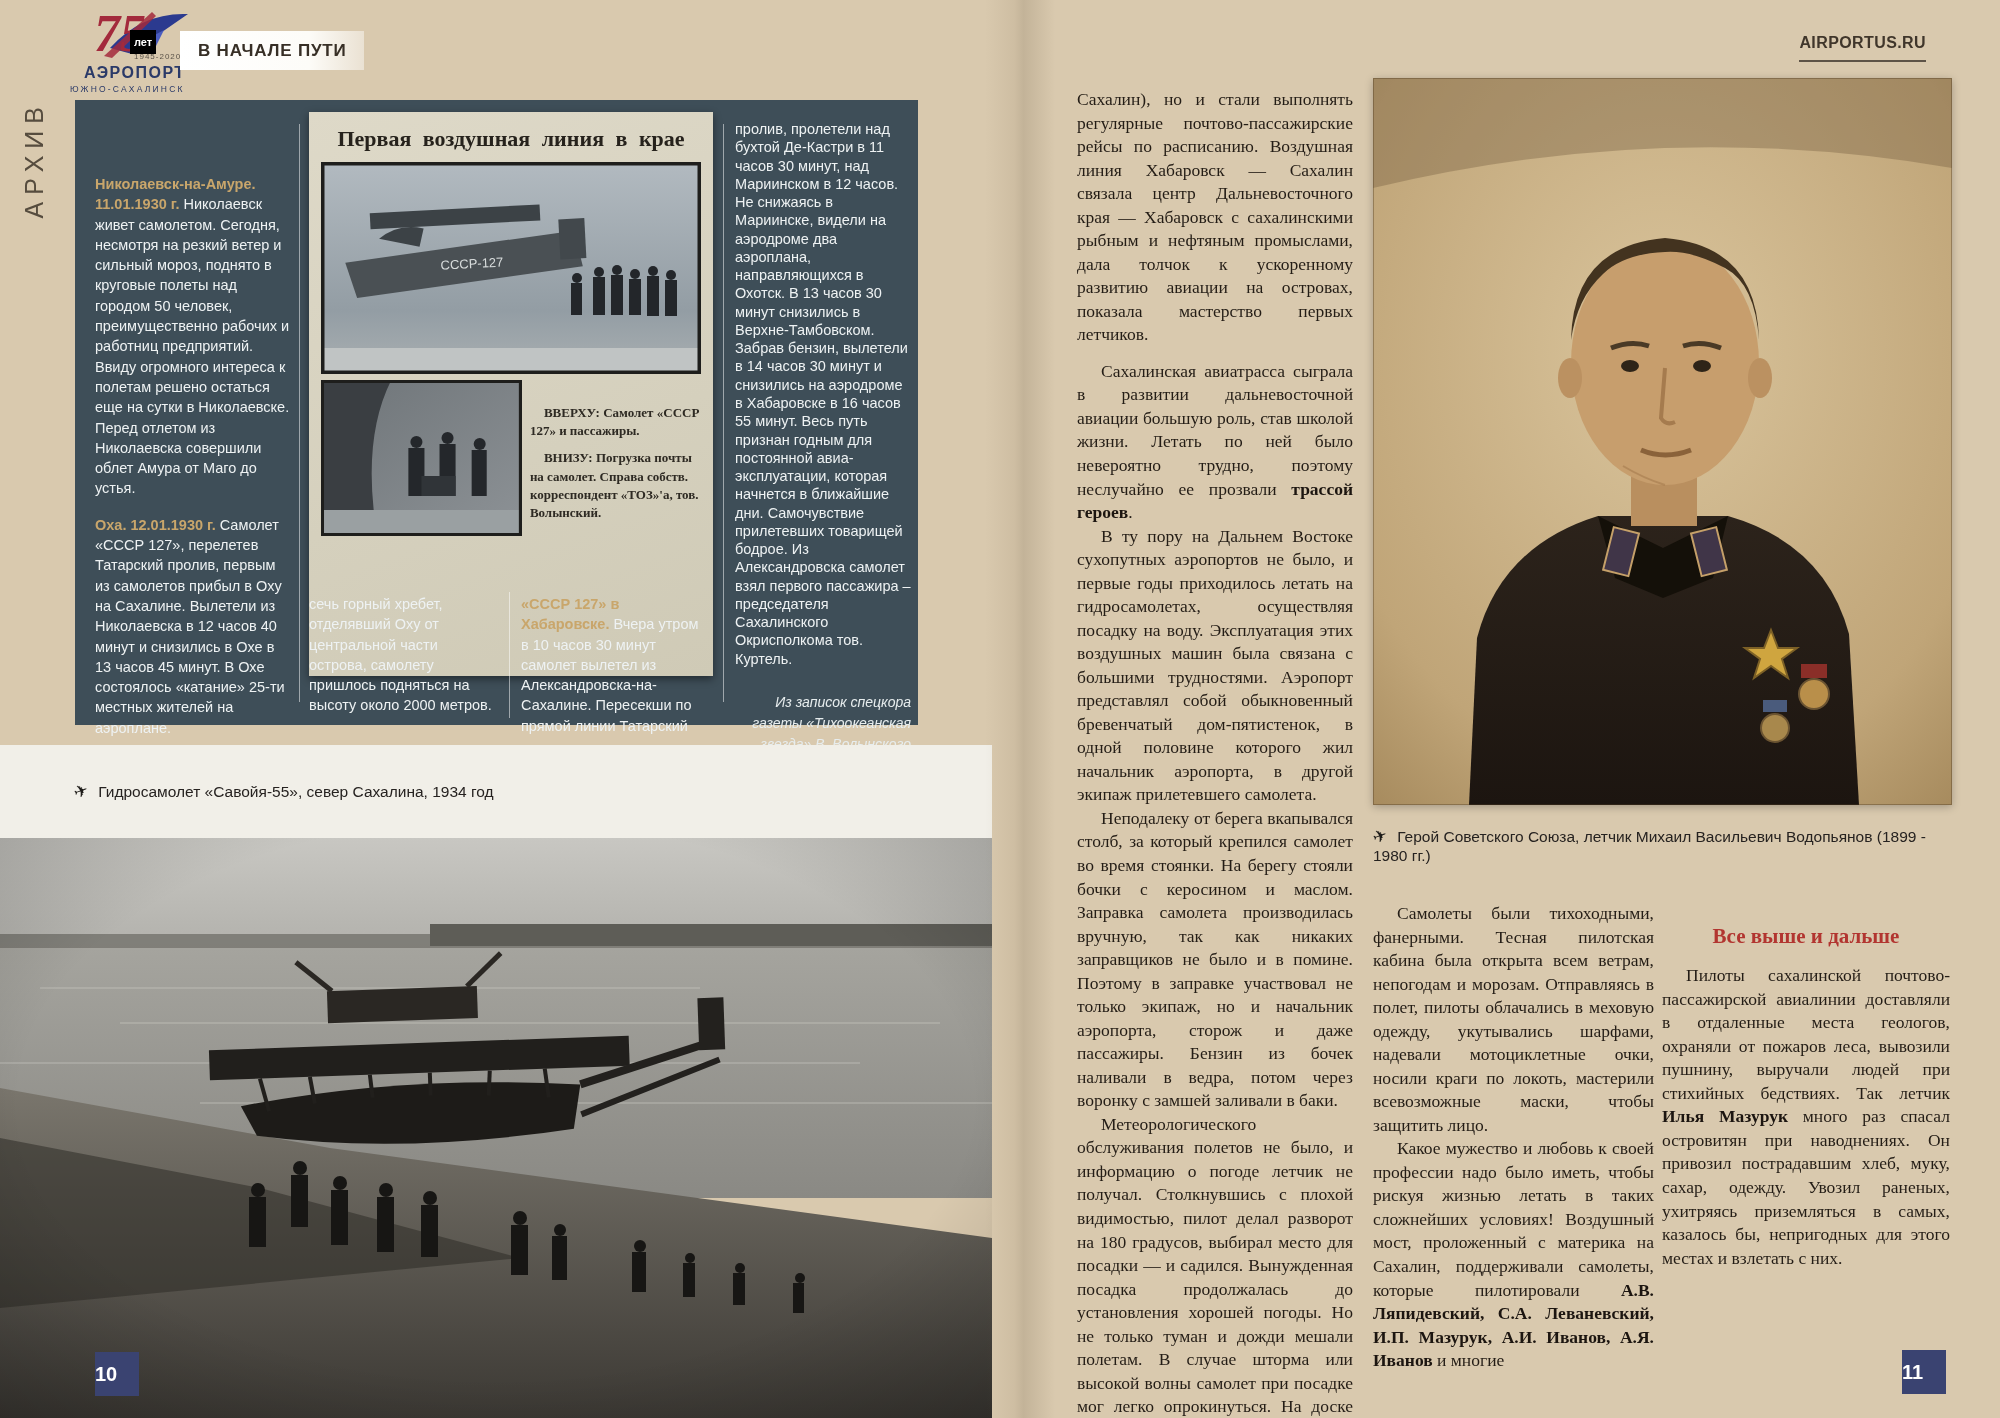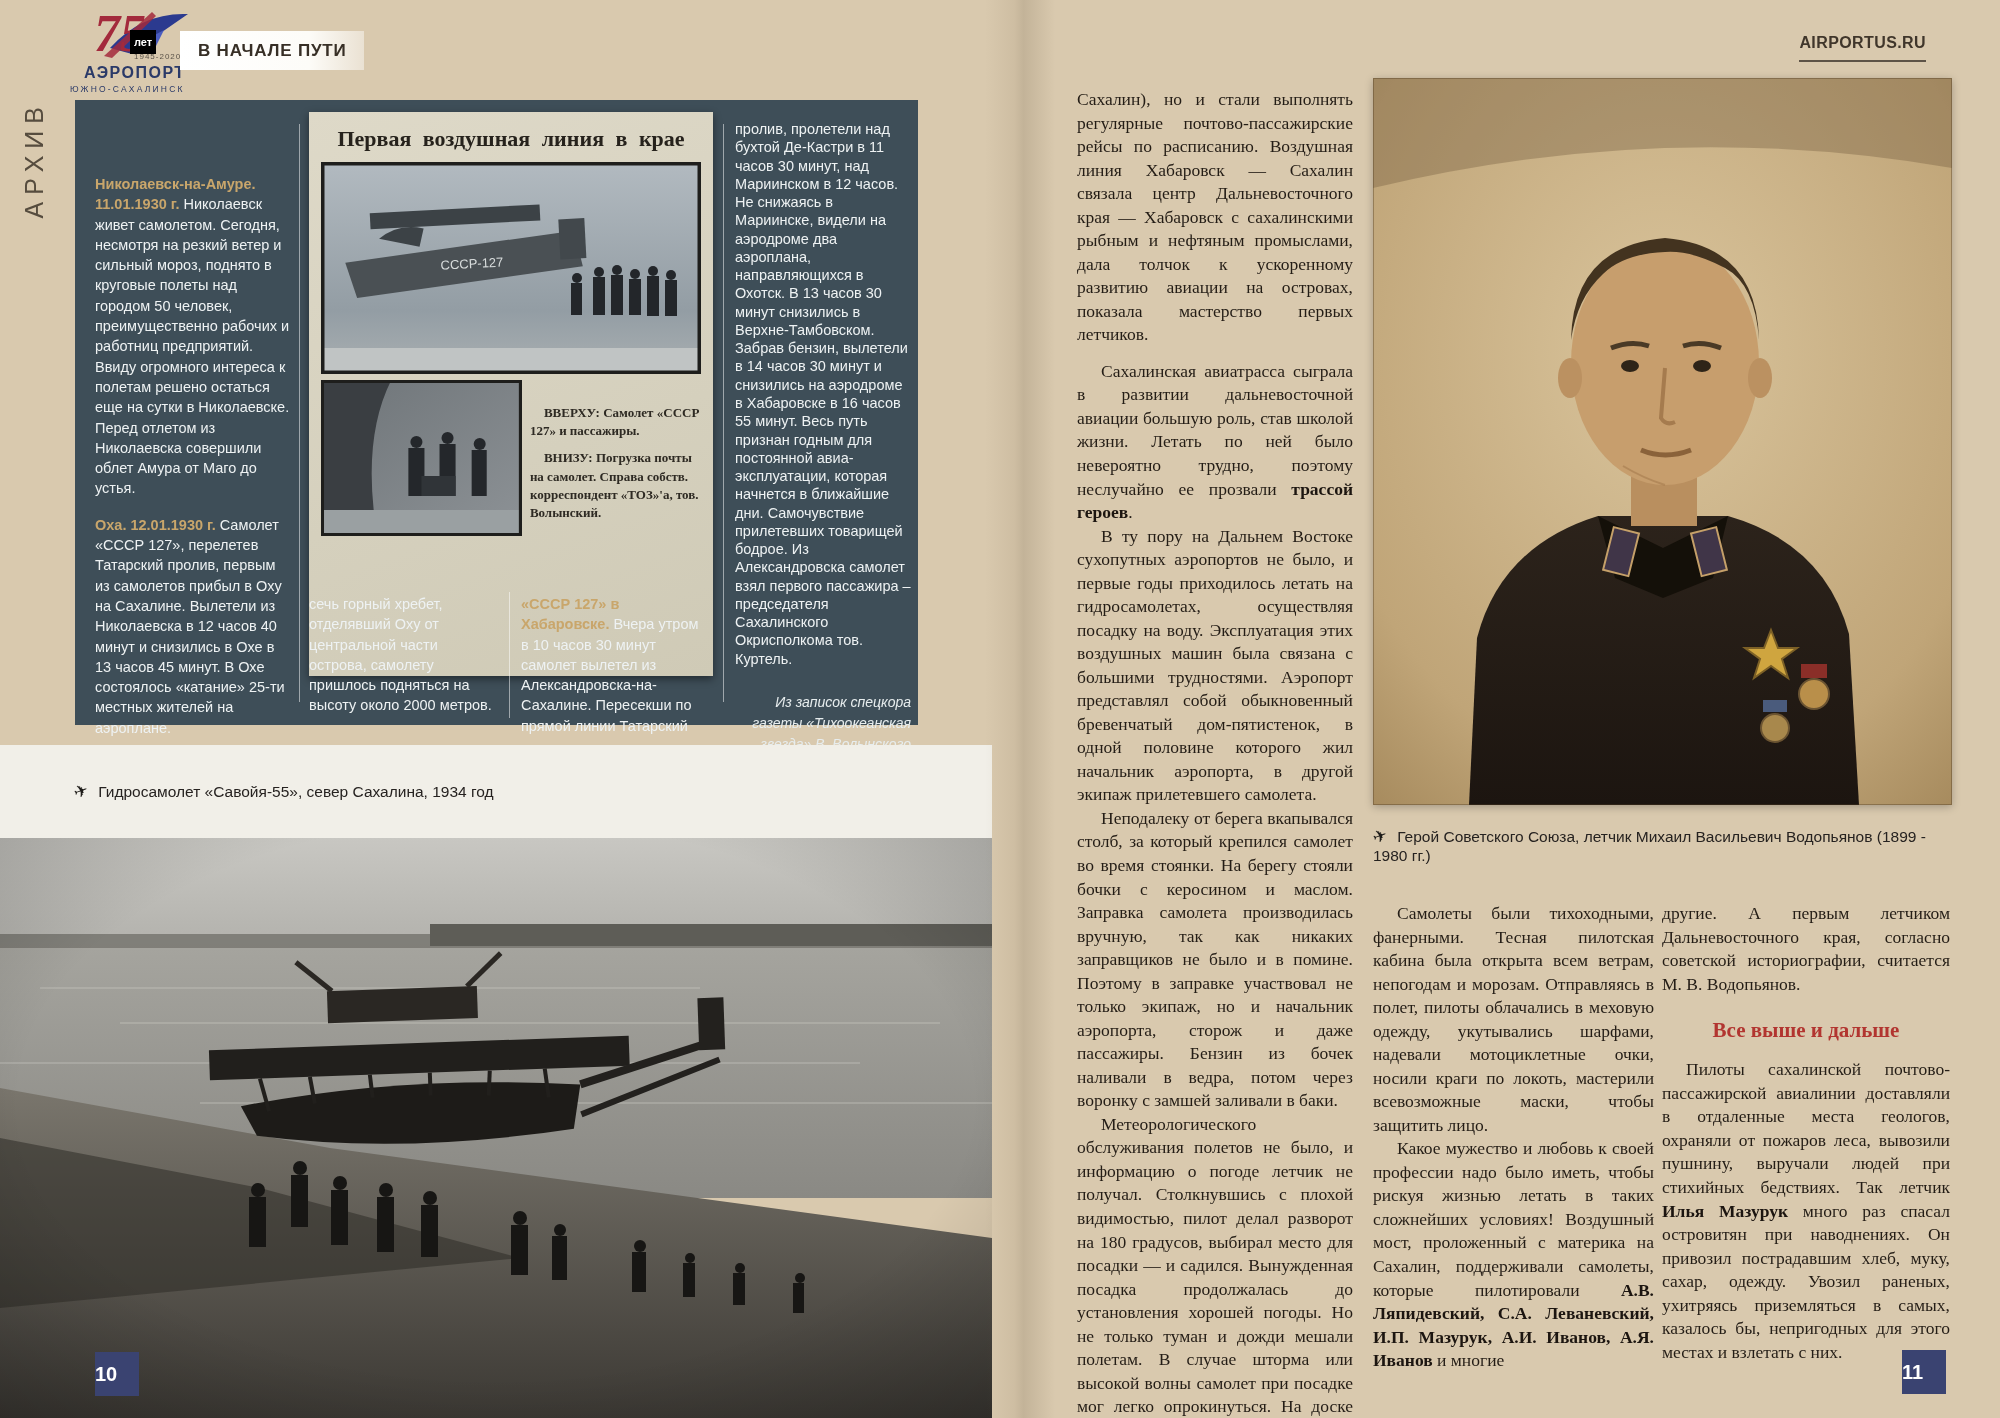--- a/index.html
+++ b/index.html
@@ -331,23 +331,20 @@
   <div id="portrait-caption" class="abs">
     <span class="plane-glyph">✈</span><span>Герой Советского Союза, летчик Михаил Васильевич Водопьянов  (1899 - 1980 гг.)</span>
   </div>
 
   <div id="r-col2" class="abs serif-col">
       <p class="ind"><span>Самолеты были тихоходными, фанерными. Тесная пилотская кабина была открыта всем ветрам, непогодам и морозам. Отправляясь в полет, пилоты облачались в меховую одежду, укутывались шарфами, надевали мотоциклетные очки, носили краги по локоть, мастерили всевозможные маски, чтобы защитить лицо.</span></p>
       <p class="ind"><span>Какое мужество и любовь к своей профессии надо было иметь, чтобы рискуя жизнью летать в таких сложнейших условиях! Воздушный мост, проложенный с материка на Сахалин, поддерживали самолеты, которые пилотировали </span><b>А.В. Ляпидевский, С.А. Леваневский, И.П. Мазурук, А.И. Иванов, А.Я. Иванов</b><span> и многие</span></p>
     </div>
 
   <div id="r-col3" class="abs serif-col">
-    <div>
-        <p><span>другие. А первым летчиком Дальневосточного края, согласно советской историографии, считается М. В. Водопьянов.</span></p>
-      </div>
     <div id="red-heading">Все выше и дальше</div>
     <div>
         <p class="ind"><span>Пилоты сахалинской почтово-пассажирской авиалинии доставляли в отдаленные места геологов, охраняли от пожаров леса, вывозили пушнину, выручали людей при стихийных бедствиях. Так летчик </span><b>Илья Мазурук</b><span> много раз спасал островитян при наводнениях. Он привозил пострадавшим хлеб, муку, сахар, одежду. Увозил раненых, ухитряясь приземляться в самых, казалось бы, непригодных для этого местах и взлетать с них.</span></p>
       </div>
   </div>
 
   <div id="badge-11" class="abs badge">11</div>
 
 </div>
 

